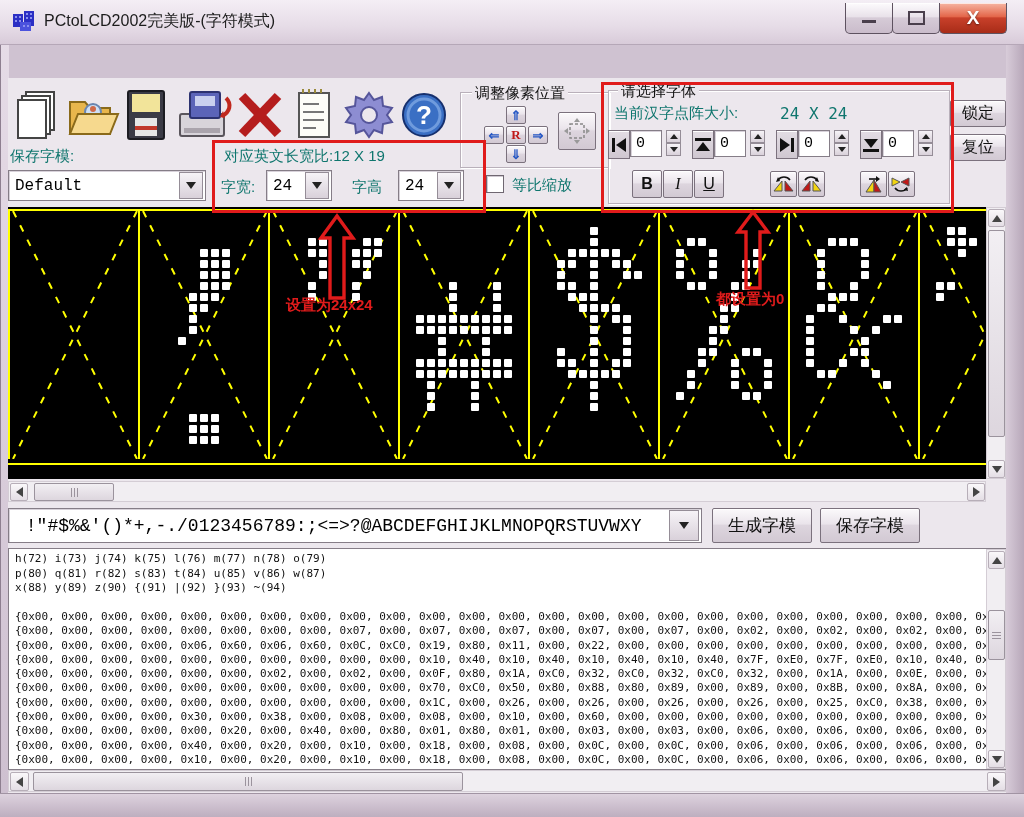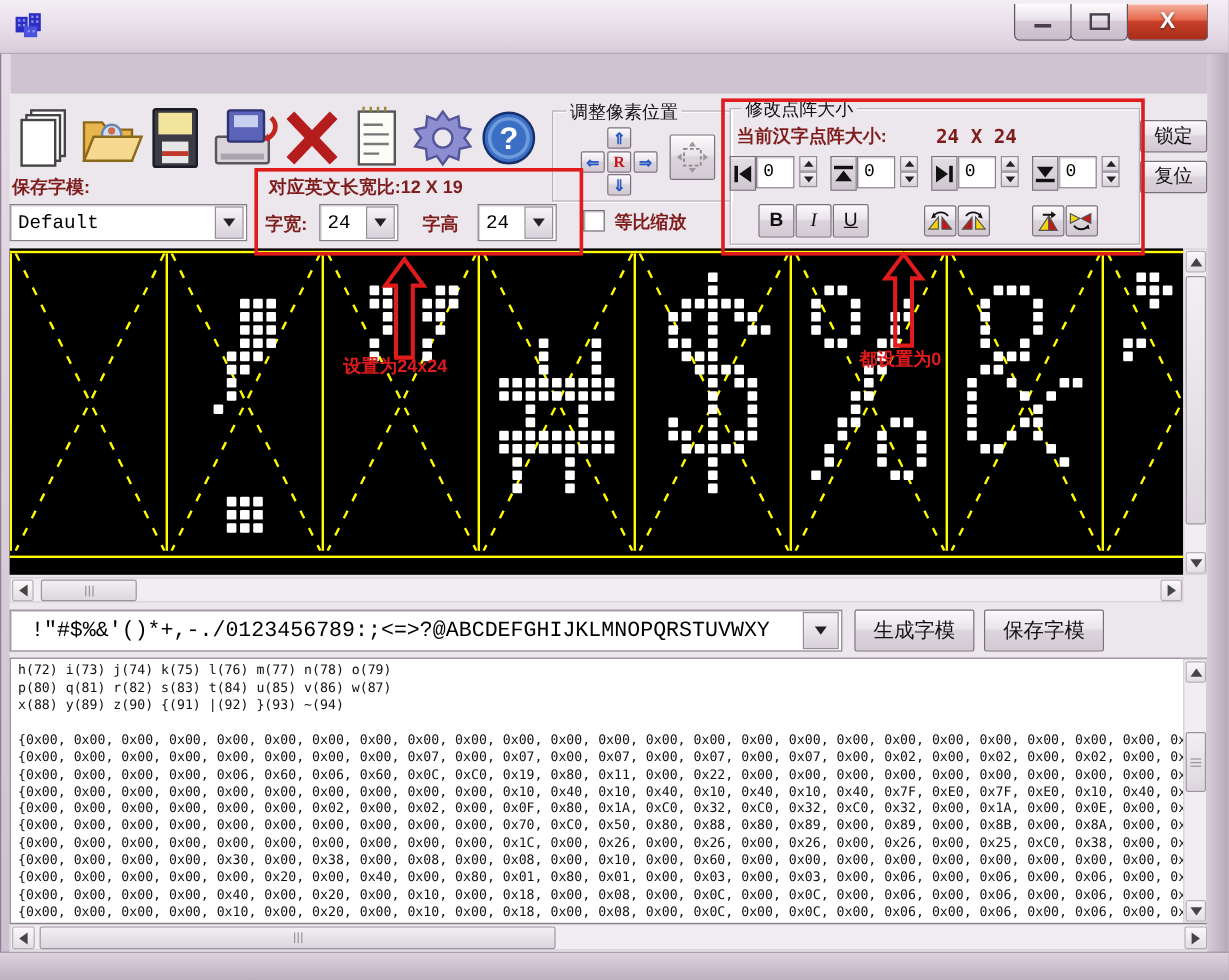--- a/index.html
+++ b/index.html
@@ -45,21 +45,21 @@
   .tri-right{width:0;height:0;border-top:5px solid transparent;border-bottom:5px solid transparent;border-left:7px solid #444;}
   
   .spinicon{position:absolute;width:20px;height:27px;background:linear-gradient(180deg,#e3ddE4,#cfc7d0);border:1px solid #7b717d;box-shadow:inset 0 1px 0 #fff;display:flex;align-items:center;justify-content:center;}
   .spininput{position:absolute;width:32px;height:27px;background:#fff;border:1px solid #857d87;box-shadow:inset 1px 1px 0 #d8d2da;font-family:"Liberation Mono",monospace;font-size:15px;padding:0 0 0 5px;box-sizing:border-box;}
   .spinud{position:absolute;width:15px;height:27px;}
   .spinud .half{width:15px;height:13px;background:linear-gradient(180deg,#f6f3f7,#d9d1da);border:1px solid #958d97;box-sizing:border-box;display:flex;align-items:center;justify-content:center;}
   .spinud .half .t-up{width:0;height:0;border-left:4px solid transparent;border-right:4px solid transparent;border-bottom:5px solid #222;}
   .spinud .half .t-dn{width:0;height:0;border-left:4px solid transparent;border-right:4px solid transparent;border-top:5px solid #222;}
   
   .checkbox{position:absolute;width:16px;height:16px;background:#fff;border:1px solid #6f6771;box-shadow:inset 1px 1px 0 #cfc9d1;}
-  .label{position:absolute;font-size:15px;color:#7f1d1d;white-space:nowrap;font-weight:bold;}
+  .label{position:absolute;font-size:15px;color:#0f766e;white-space:nowrap;}
   
   #lcd-wrap{position:absolute;left:0;top:129px;width:978px;height:272px;background:#000;overflow:hidden;}
   #lcd-grid{position:absolute;left:0;top:2px;width:978px;height:252px;border-top:2px solid #ffff00;border-bottom:2px solid #ffff00;overflow:hidden;}
   .lcd-cell{position:absolute;top:0;width:130px;height:248px;border-left:2px solid #ffff00;box-sizing:border-box;}
   .diag{stroke:#ffff00;stroke-width:2;stroke-dasharray:7 9;}
   .dot{position:absolute;width:8px;height:8px;background:#ffffff;border-radius:1px;}
   
   .sb-track{position:absolute;background:#f1eef2;border:1px solid #d4cdd5;box-sizing:border-box;}
   .sb-btn{position:absolute;background:linear-gradient(180deg,#faf8fa,#e4dee5);border:1px solid #b7aeb8;display:flex;align-items:center;justify-content:center;box-sizing:border-box;border-radius:2px;}
   .sb-thumb{position:absolute;background:linear-gradient(180deg,#f2eff3,#ddd6de);border:1px solid #9b939d;border-radius:2px;box-sizing:border-box;display:flex;align-items:center;justify-content:center;gap:2px;}
@@ -97,20 +97,21 @@
         <rect x="3" y="11" width="2" height="2"></rect>
           <rect x="7" y="11" width="2" height="2"></rect>
         <rect x="14" y="4" width="2" height="2"></rect>
           <rect x="18" y="4" width="2" height="2"></rect>
         <rect x="14" y="8" width="2" height="2"></rect>
           <rect x="18" y="8" width="2" height="2"></rect>
         <rect x="11" y="16" width="2" height="2"></rect>
           <rect x="15" y="16" width="2" height="2"></rect>
       </g>
     </svg>
+    <div id="title-text">PCtoLCD2002完美版-(字符模式)</div>
     <div class="capbtn" id="btn-min"><span class="minbar"></span></div>
     <div class="capbtn" id="btn-max"><span class="maxbox"></span></div>
     <div class="capbtn" id="btn-close"><span class="closex">X</span></div>
   </div>
 
 
   <div id="client">
 
     <div class="toolbtn" style="left:4px;">
       <svg width="52" height="54" viewBox="0 0 52 54">
@@ -208,21 +209,21 @@
         <path d="M13 0 L16 4 L10 4 Z" fill="#999"></path>
           <path d="M13 26 L16 22 L10 22 Z" fill="#999"></path>
         <path d="M0 13 L4 10 L4 16 Z" fill="#999"></path>
           <path d="M26 13 L22 10 L22 16 Z" fill="#999"></path>
       </svg>
     </div>
     <div class="checkbox" style="left:478px;top:97px;"></div>
     <div class="label" style="left:504px;top:98px;">等比缩放</div>
 
     <div class="groupbox" style="left:600px;top:12px;width:340px;height:112px;"></div>
-    <div class="grouplabel" style="left:610px;top:4px;">修改点阵大小</div>
+    <div class="grouplabel" style="left:610px;top:4px;">请选择字体</div>
     <div class="label" style="left:606px;top:26px;">当前汉字点阵大小:</div>
     <div class="label mono" style="left:772px;top:26px;font-size:16px;">24 X 24</div>
 
     <div class="spinicon" style="left:600px;top:52px;">
       <svg width="16" height="14" viewBox="0 0 16 14">
           <rect x="1" y="0" width="3" height="14" fill="#111"></rect>
           <path d="M15 0 L15 14 L5 7 Z" fill="#111"></path>
         </svg>
     </div>
     <input class="spininput" style="left: 622px; top: 52px;" value="0">

